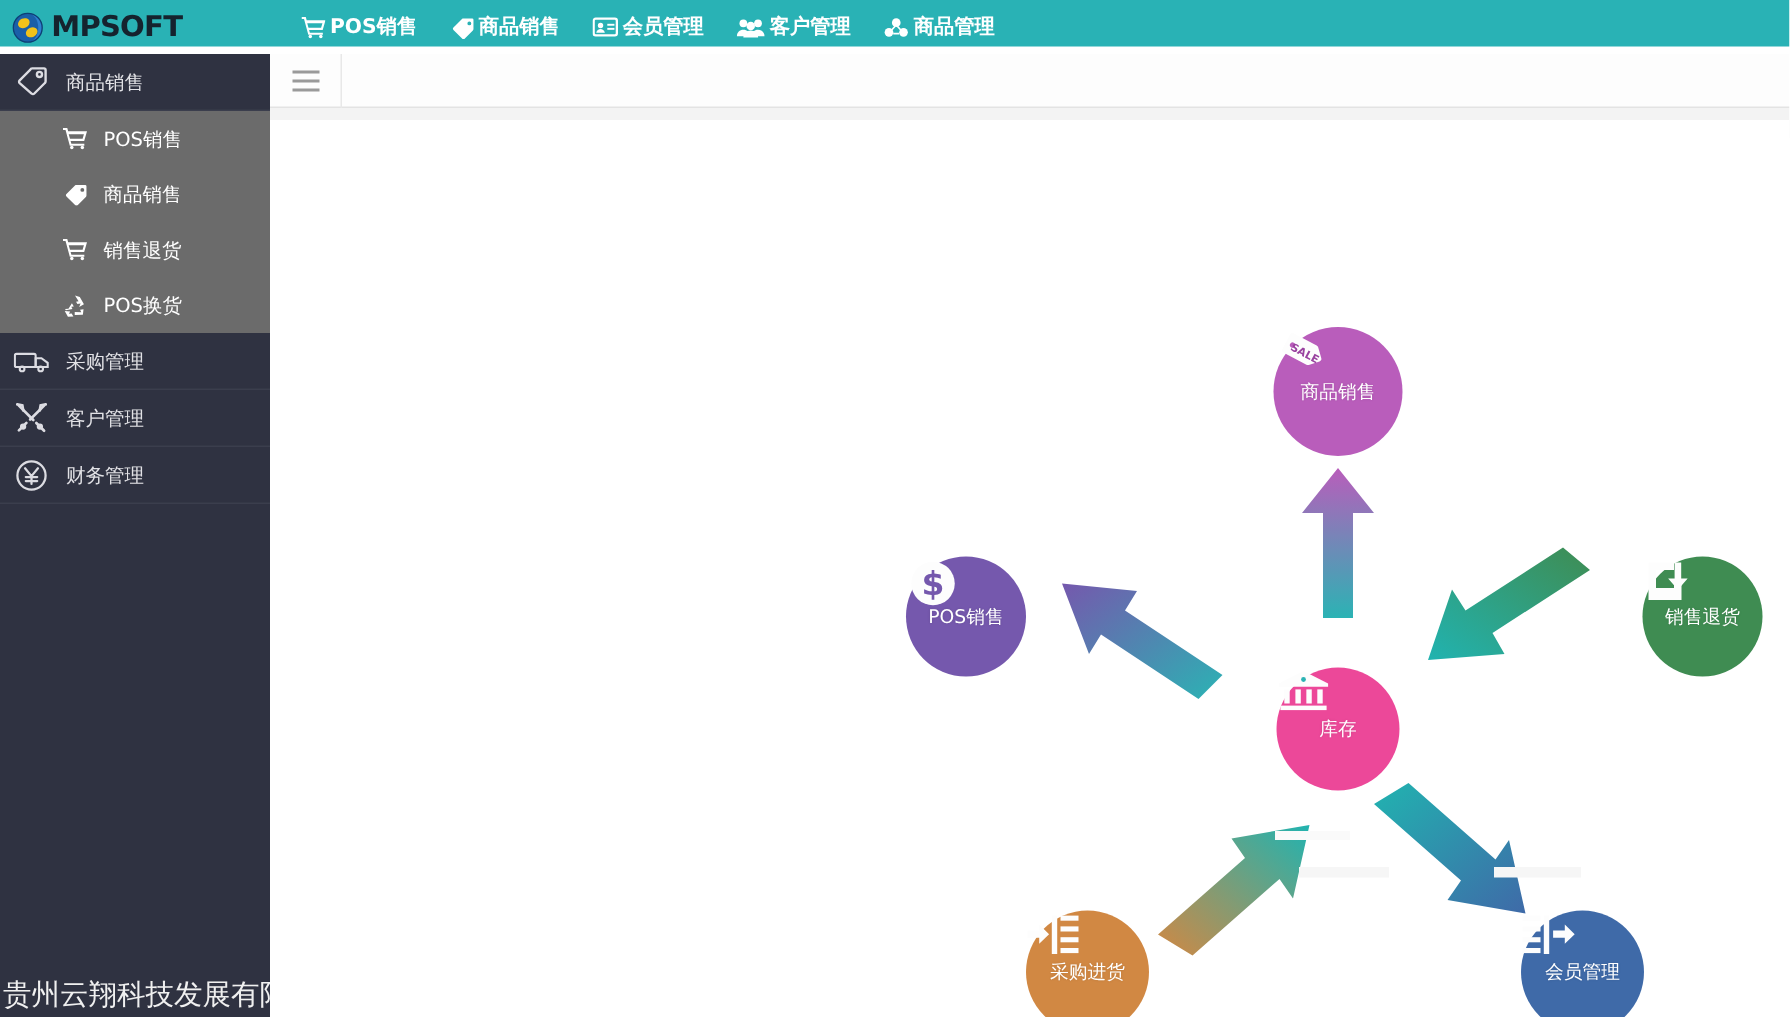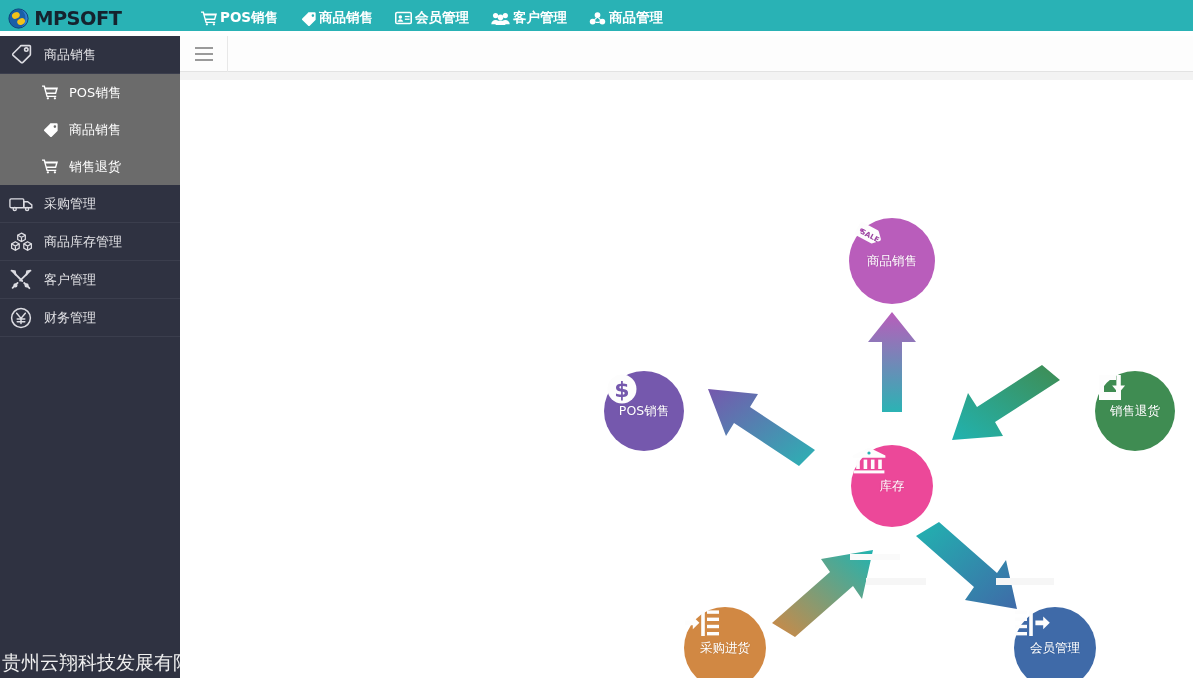--- a/index.html
+++ b/index.html
@@ -215,45 +215,45 @@
       <div class="sub-row">
         <span class="sic">
           <svg width="16" height="15" viewBox="0 0 18 16" fill="#fff">
             <path d="M0 0h3.2l.7 2.4H18l-2.1 7.2H5.3L4.9 8h9.8l1-3.4H4.3l2 7.1H16v1.5H5.1L1.9 1.5H0z"></path>
             <circle cx="6.6" cy="14.6" r="1.3"></circle>
               <circle cx="14.5" cy="14.6" r="1.3"></circle>
           </svg>
         </span>
         <span class="lbl">销售退货</span>
       </div>
+      <div class="sub-row">
+        <span class="sic">
+          <svg width="16" height="16" viewBox="0 0 18 18" fill="#fff">
+            <path d="M9 1.2l2.7 4.3-1.9.3 1 1.7 2.4-.4-1.1 2.6 3.6-2-3.1-5.4z"></path>
+            <path d="M2.2 12.2l4.9-.9-.9-1.7 1.9-.3L6.7 6.9 4.1 11.1l-2.6.2z"></path>
+            <path d="M15.4 11.5l-2.6.4.9 1.7-4.9-.1v2.3l6.1-.2z"></path>
+            <path d="M1.3 12.8l2.4 4.2 4.1-.1-1.3-2.2-2.1.1 1-1.7z"></path>
+          </svg>
+        </span>
+        <span class="lbl">POS换货</span>
+      </div>
     </div>
 
     <div class="side-row">
       <span class="sic">
         <svg width="24" height="18" viewBox="0 0 26 18" fill="none" stroke="#dcdce2" stroke-width="1.5">
           <rect x="1" y="3.5" width="15" height="9.5" rx="1.2"></rect>
           <path d="M16 6.6h4.2L24.7 10v3H16z"></path>
           <circle cx="6.2" cy="14.4" r="1.7"></circle>
             <circle cx="19.6" cy="14.4" r="1.7"></circle>
         </svg>
       </span>
       <span class="lbl">采购管理</span>
     </div>
 
-    <div class="side-row">
-      <span class="sic">
-        <svg width="23" height="20" viewBox="0 0 24 21" fill="none" stroke="#dcdce2" stroke-width="1.3">
-          <path d="M12 1.2l4 2.2v4.4l-4 2.2-4-2.2V3.4z"></path>
-          <path d="M5.6 10.3l4 2.2v4.4l-4 2.2-4-2.2v-4.4z"></path>
-          <path d="M18.4 10.3l4 2.2v4.4l-4 2.2-4-2.2v-4.4z"></path>
-          <path d="M8 3.4l4 2.2 4-2.2M12 5.6v4.4M1.6 12.5l4 2.2 4-2.2M5.6 14.7v4.4M14.4 12.5l4 2.2 4-2.2M18.4 14.7v4.4"></path>
-        </svg>
-      </span>
-      <span class="lbl">商品库存管理</span>
-    </div>
 
 
 
     <div class="side-row">
       <span class="sic">
         <svg width="22" height="21" viewBox="0 0 22 21" fill="none" stroke="#dcdce2" stroke-width="1.8" stroke-linecap="round">
           <path d="M2.6 2.4l9.6 9.6M14.2 14l5.2 5.2"></path>
           <path d="M19.4 2.4l-9.3 9.3M7.6 13.9l-5 5"></path>
           <path d="M1.5 1.6l3.4.6.6 3.4M20.5 1.6l-3.4.6-.6 3.4"></path>
           <circle cx="16.6" cy="16.4" r="1.2" fill="#dcdce2"></circle>

